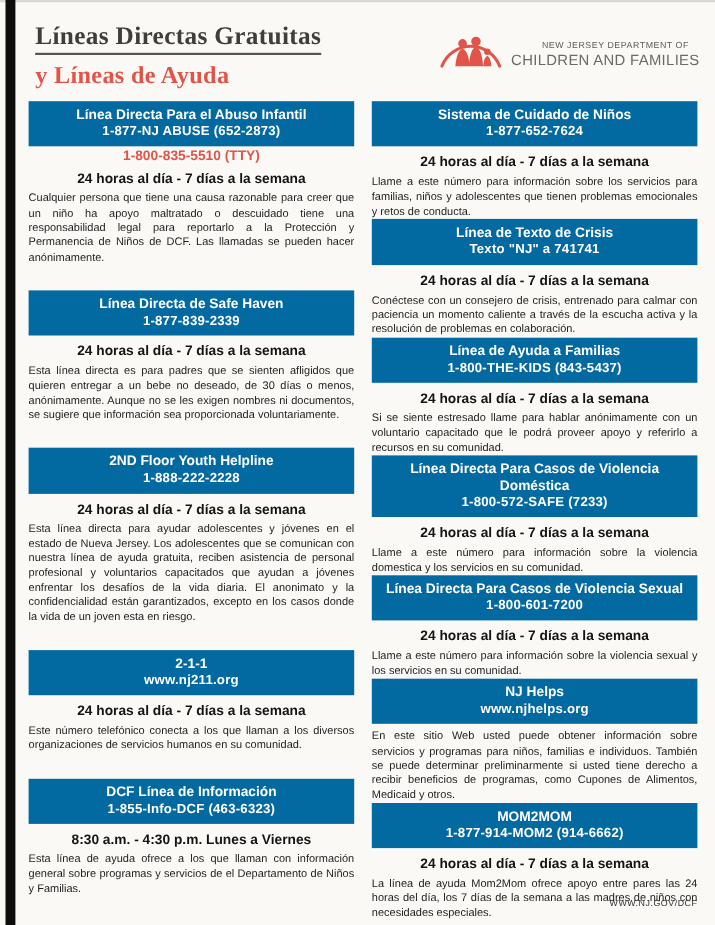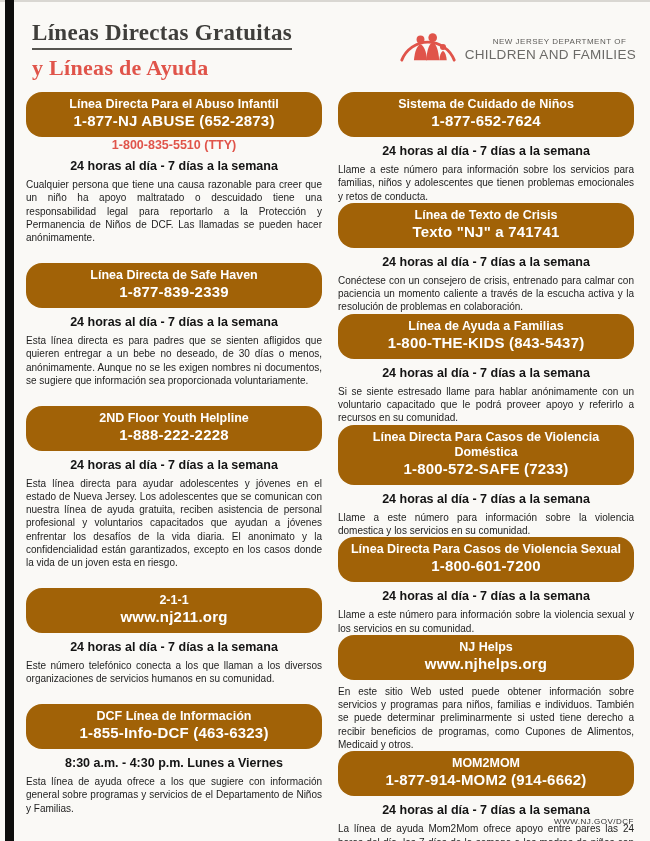--- a/index.html
+++ b/index.html
@@ -34,25 +34,25 @@
   .logo-text .l2 { font-size:13.5px; letter-spacing:0.3px; color:#6b6a67; margin-top:1px; }
 
   
   .content {
     position:absolute; top:92px; left:26px; right:16px; bottom:26px;
     display:grid; grid-template-columns:1fr 1fr; column-gap:16px;
   }
   .col { display:flex; flex-direction:column; justify-content:space-between; min-height:0; }
 
   .card-head {
-    background:#a16207; border-radius:16px; padding:5px 8px 7px;
+    background:#0369a1; border-radius:0; padding:5px 8px 7px;
     text-align:center; color:#ffffff;
   }
   .c-title  { font-weight:bold; font-size:12.5px; line-height:1.2; }
-  .c-number { font-weight:bold; font-size:15px;  line-height:1.2; letter-spacing:0.2px; }
+  .c-number { font-weight:bold; font-size:12px;  line-height:1.2; letter-spacing:0.2px; }
   .tty   { margin-top:1px; text-align:center; font-weight:bold; font-size:12.5px; color:#e0544a; }
   .hours { margin-top:7px; text-align:center; font-weight:bold; font-size:12.5px; color:#141414; }
   .desc  { margin-top:5px; font-size:10px; line-height:1.33; color:#1d1d1d; text-align:justify; }
 
   .footer-url {
     position:absolute; right:16px; bottom:15px;
     font-size:8px; letter-spacing:0.5px; color:#2e2e2e;
   }
 </style>
 </head>
@@ -126,21 +126,21 @@
         <div class="hours">24 horas al día - 7 días a la semana</div>
         <p class="desc">Este número telefónico conecta a los que llaman a los diversos organizaciones de servicios humanos en su comunidad.</p>
       </div>
 
       <div class="card">
         <div class="card-head">
           <div class="c-title">DCF Línea de Información</div>
           <div class="c-number">1-855-Info-DCF (463-6323)</div>
         </div>
         <div class="hours">8:30 a.m. - 4:30 p.m. Lunes a Viernes</div>
-        <p class="desc">Esta línea de ayuda ofrece a los que sugiere con información general sobre programas y servicios de el Departamento de Niños y Familias.</p>
+        <p class="desc">Esta línea de ayuda ofrece a los que llaman con información general sobre programas y servicios de el Departamento de Niños y Familias.</p>
       </div>
 
     </div>
 
     <div class="col">
 
       <div class="card">
         <div class="card-head">
           <div class="c-title">Sistema de Cuidado de Niños</div>
           <div class="c-number">1-877-652-7624</div>

